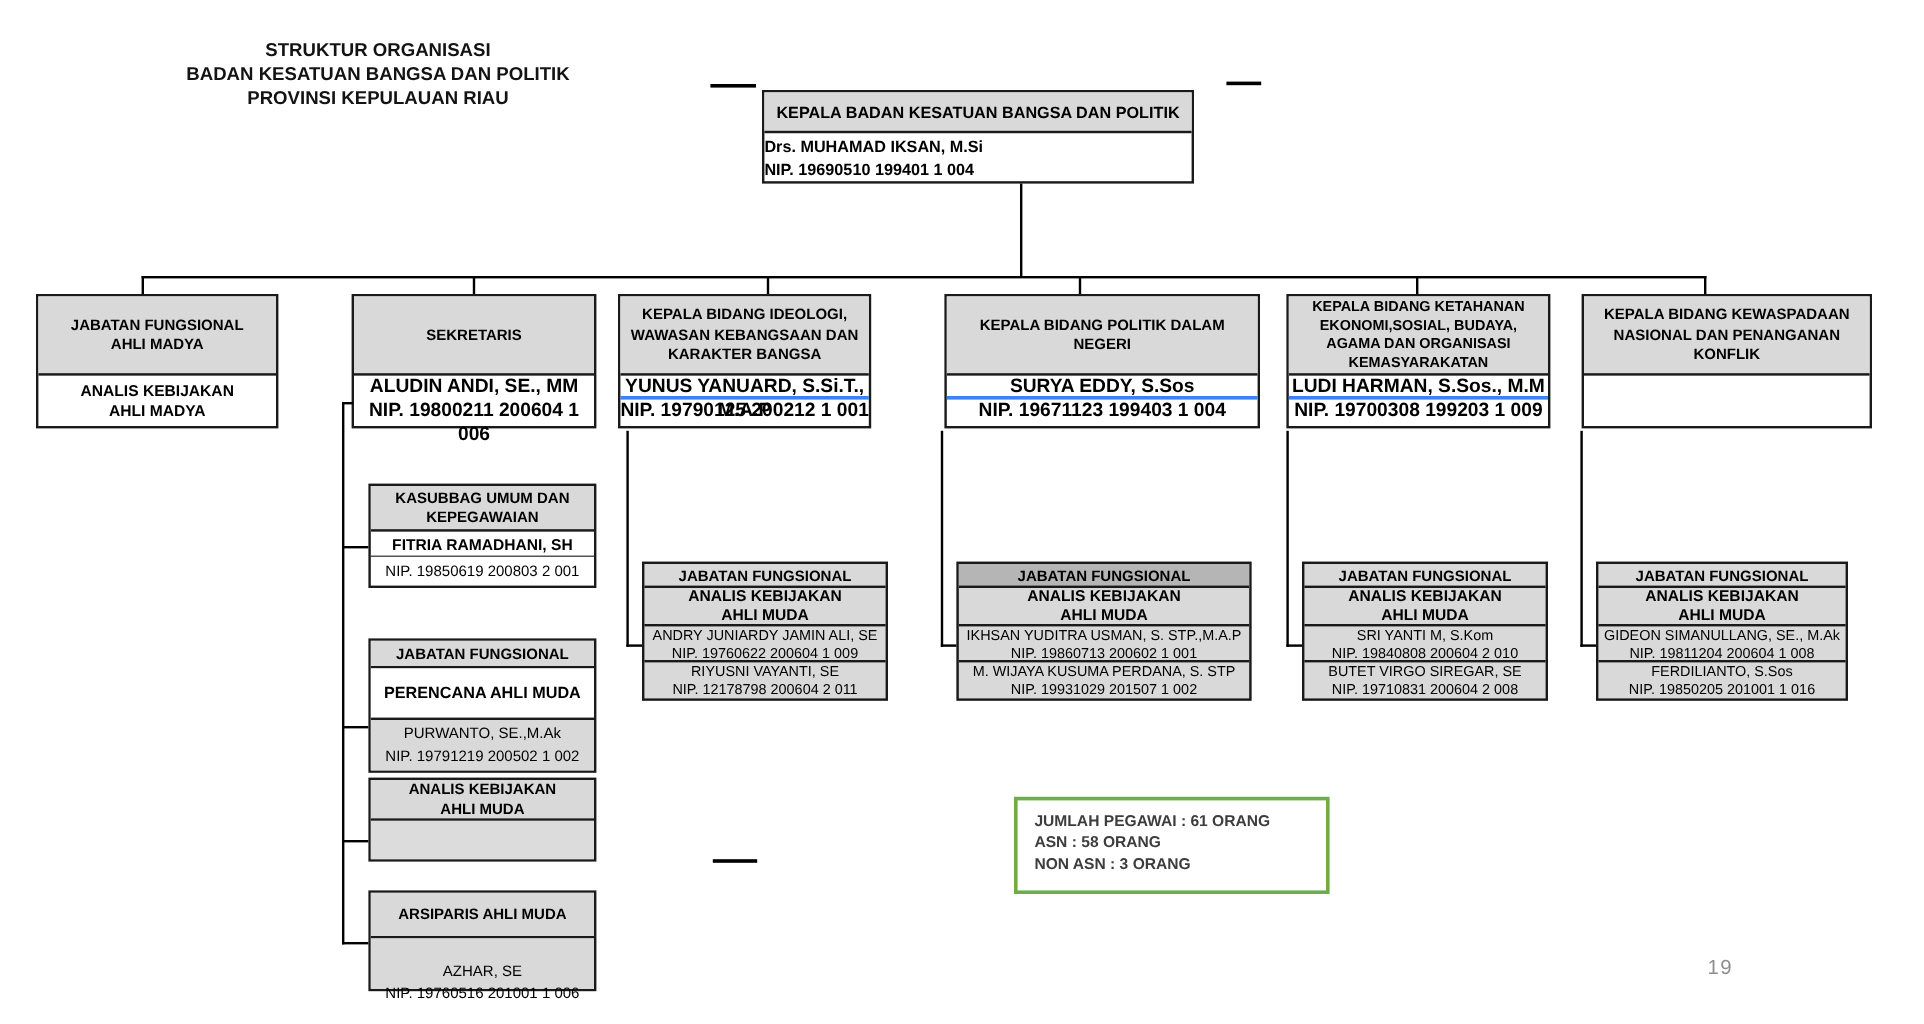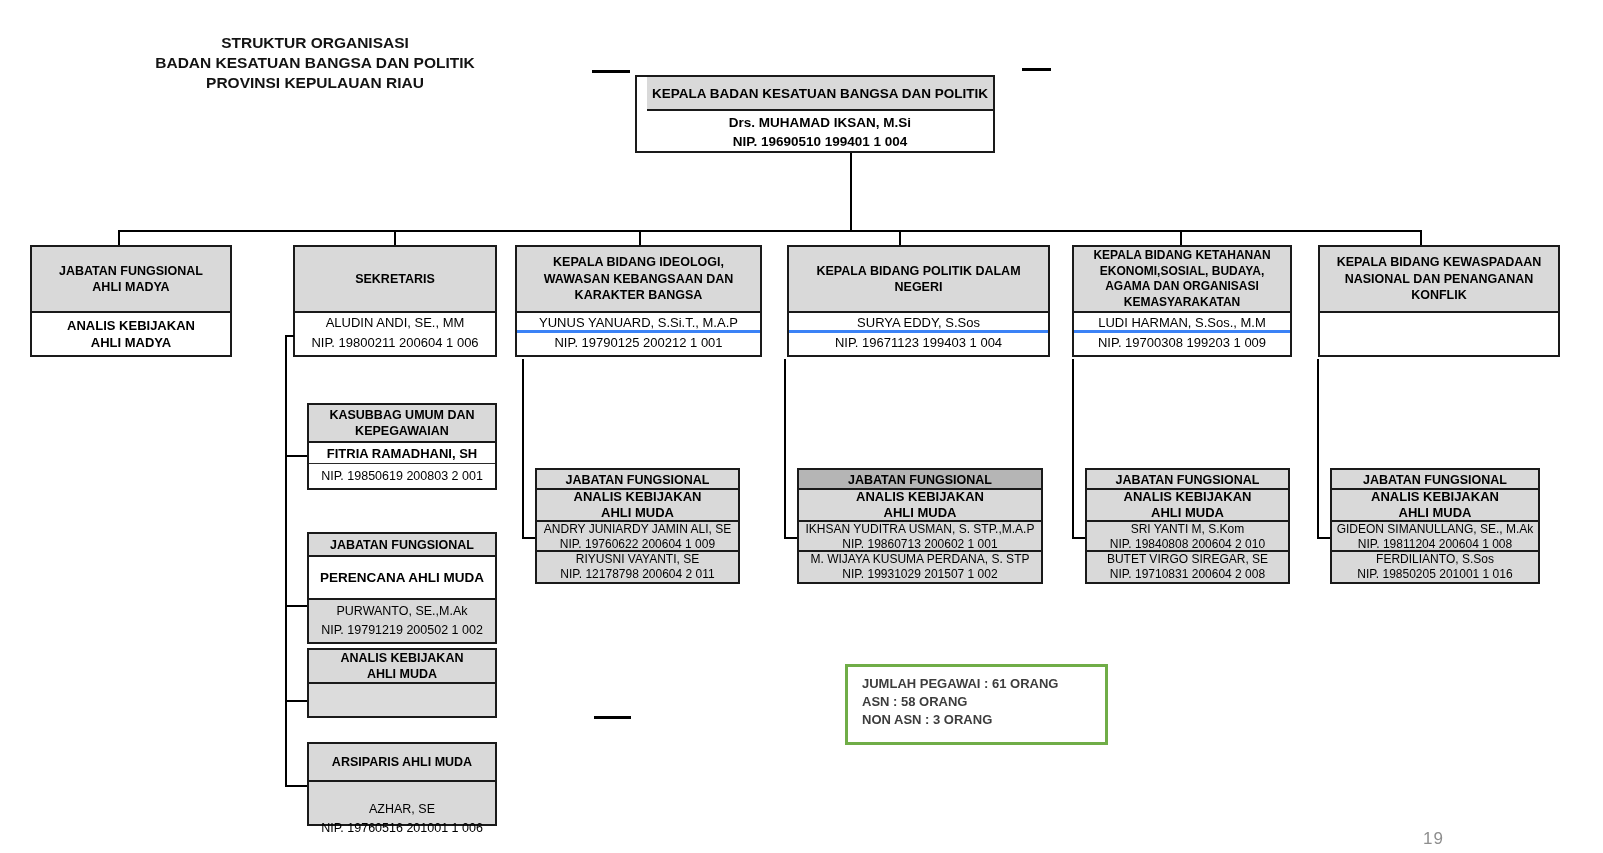--- a/index.html
+++ b/index.html
@@ -11,35 +11,35 @@
   
   .hline{position:absolute;height:2px;background:#000;}
   .vline{position:absolute;width:2px;background:#000;}
   .dash{position:absolute;height:3px;background:#000;}
 
   
   .page-title{position:absolute;left:100px;top:33px;width:430px;text-align:center;
     font-size:15.5px;font-weight:bold;line-height:20px;color:#131313;}
 
   
-  .obox{position:absolute;border:2px solid #1a1a1a;background:#fff;text-align:center;padding-left:10px;}
+  .obox{position:absolute;border:2px solid #1a1a1a;background:#fff;text-align:left;}
   .obox-h{background:#d9d9d9;border-bottom:2px solid #1a1a1a;display:flex;align-items:center;
     justify-content:center;font-weight:bold;}
   .kepala{left:635px;top:75px;width:360px;}
   .kepala .obox-h{height:34px;font-size:13.5px;}
   .kepala .obox-b{height:40px;font-weight:bold;font-size:13.5px;line-height:19px;padding-top:2px;}
 
   
   .b2{position:absolute;top:245px;border:2px solid #1a1a1a;background:#fff;text-align:center;}
   .b2-h{height:66px;background:#d9d9d9;border-bottom:2px solid #1a1a1a;display:flex;align-items:center;
     justify-content:center;font-weight:bold;font-size:12.5px;line-height:16.5px;}
   .b2-body{height:42px;}
   .b2-body.twoline{display:flex;align-items:center;justify-content:center;font-weight:bold;
     font-size:13px;line-height:17px;}
-  .nrow{height:20px;line-height:20px;font-weight:normal;font-size:13px;}
+  .nrow{height:20px;line-height:20px;font-weight:bold;font-size:16px;}
   .nrow.divider{border-bottom:3px solid #3b82f6;}
   .b2-h.small{font-size:12px;line-height:15.5px;}
 
   
   .sbox{position:absolute;left:307px;width:190px;border:2px solid #1a1a1a;text-align:center;}
   .sbox .hd{background:#d9d9d9;border-bottom:2px solid #1a1a1a;display:flex;align-items:center;
     justify-content:center;font-weight:bold;font-size:12.5px;line-height:16px;}
   .kasubbag .hd{height:38px;}
   .kasubbag .nm{height:21px;line-height:21px;font-weight:bold;font-size:13px;border-bottom:1px solid #2a2a2a;}
   .kasubbag .np{height:24px;line-height:24px;font-size:12.5px;}
@@ -60,21 +60,21 @@
     font-size:13px;line-height:16px;border-bottom:2px solid #1a1a1a;}
   .jf-p{height:30px;font-size:12px;line-height:15px;padding-top:0;}
   .jf-p .pn{height:15px;line-height:15px;}
   .jf-p.first{border-bottom:2px solid #1a1a1a;}
 
   
   .summary{position:absolute;left:845px;top:664px;width:263px;height:81px;border:3px solid #70ad47;
     background:#fff;padding:8px 6px 0 14px;}
   .summary div{font-weight:bold;font-size:13px;line-height:18px;color:#3d3d3d;}
 
-  .page-num{position:absolute;left:1423px;top:829px;font-size:17px;color:#8e8e8e;letter-spacing:1px;}
+  .page-num{position:absolute;left:1423px;top:797px;font-size:17px;color:#8e8e8e;letter-spacing:1px;}
 </style>
 </head>
 <body>
 
 <div class="canvas">
 
   <div class="page-title pre">STRUKTUR ORGANISASI
 BADAN KESATUAN BANGSA DAN POLITIK
 PROVINSI KEPULAUAN RIAU</div>
 
@@ -107,21 +107,21 @@
   </div>
 
   <div class="b2" style="left:293px;width:204px;">
     <div class="b2-h">SEKRETARIS</div>
     <div class="b2-body">
       <div class="nrow">ALUDIN ANDI, SE., MM</div>
       <div class="nrow">NIP. 19800211 200604 1 006</div>
     </div>
   </div>
 
-  <div class="b2" style="left:515px;width:247px;">
+  <div class="b2" style="left:515px;width:211px;">
     <div class="b2-h pre">KEPALA BIDANG IDEOLOGI,
 WAWASAN KEBANGSAAN DAN
 KARAKTER BANGSA</div>
     <div class="b2-body">
       <div class="nrow divider">YUNUS YANUARD, S.Si.T., M.A.P</div>
       <div class="nrow">NIP. 19790125 200212 1 001</div>
     </div>
   </div>
 
   <div class="b2" style="left:787px;width:263px;">

